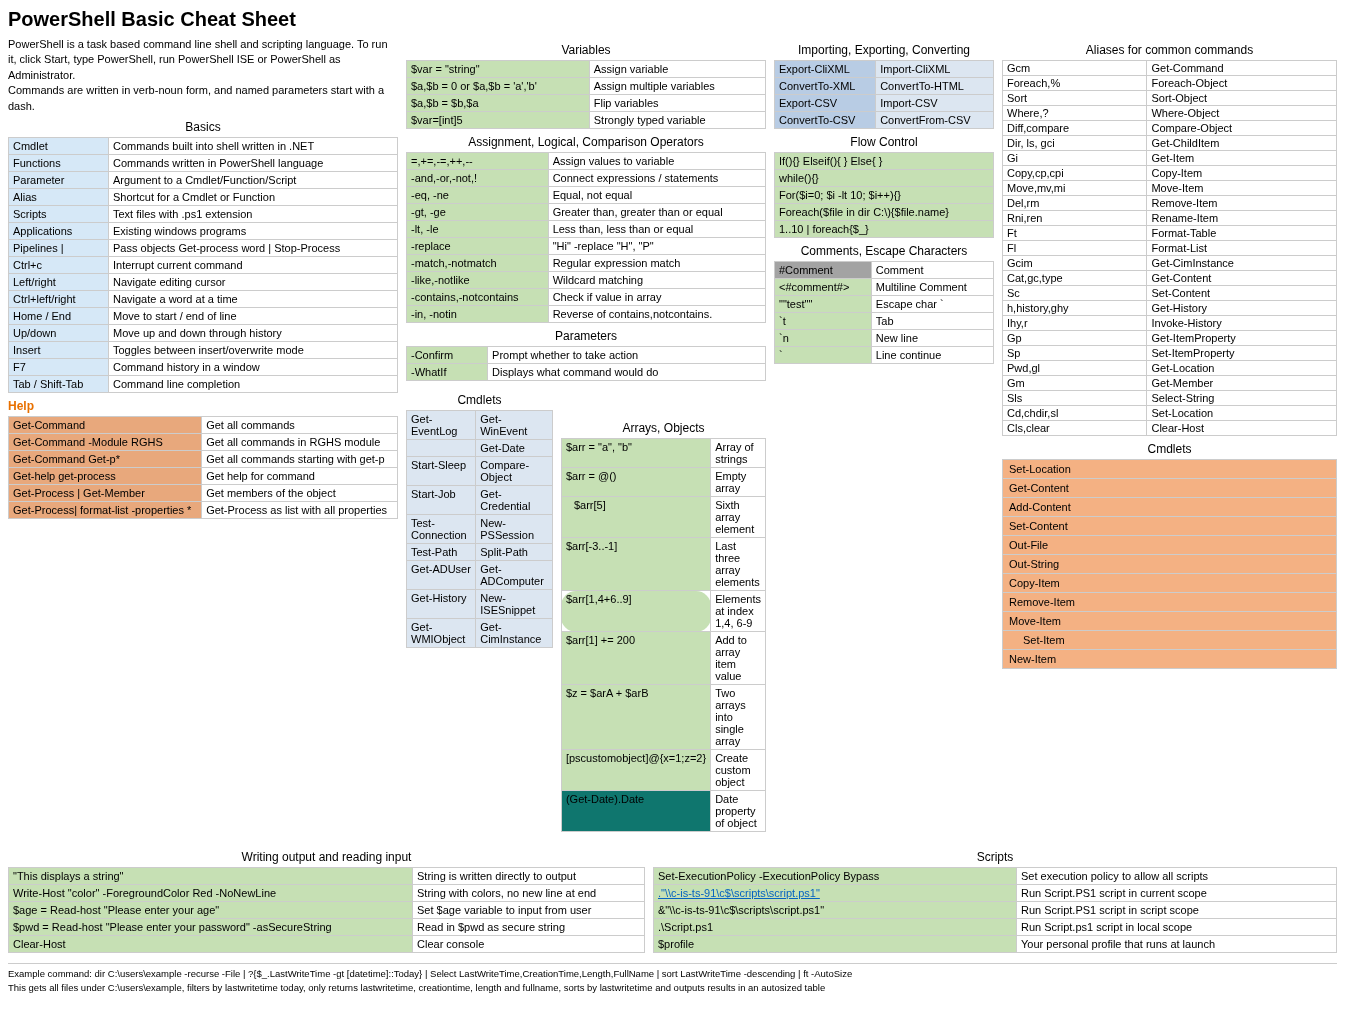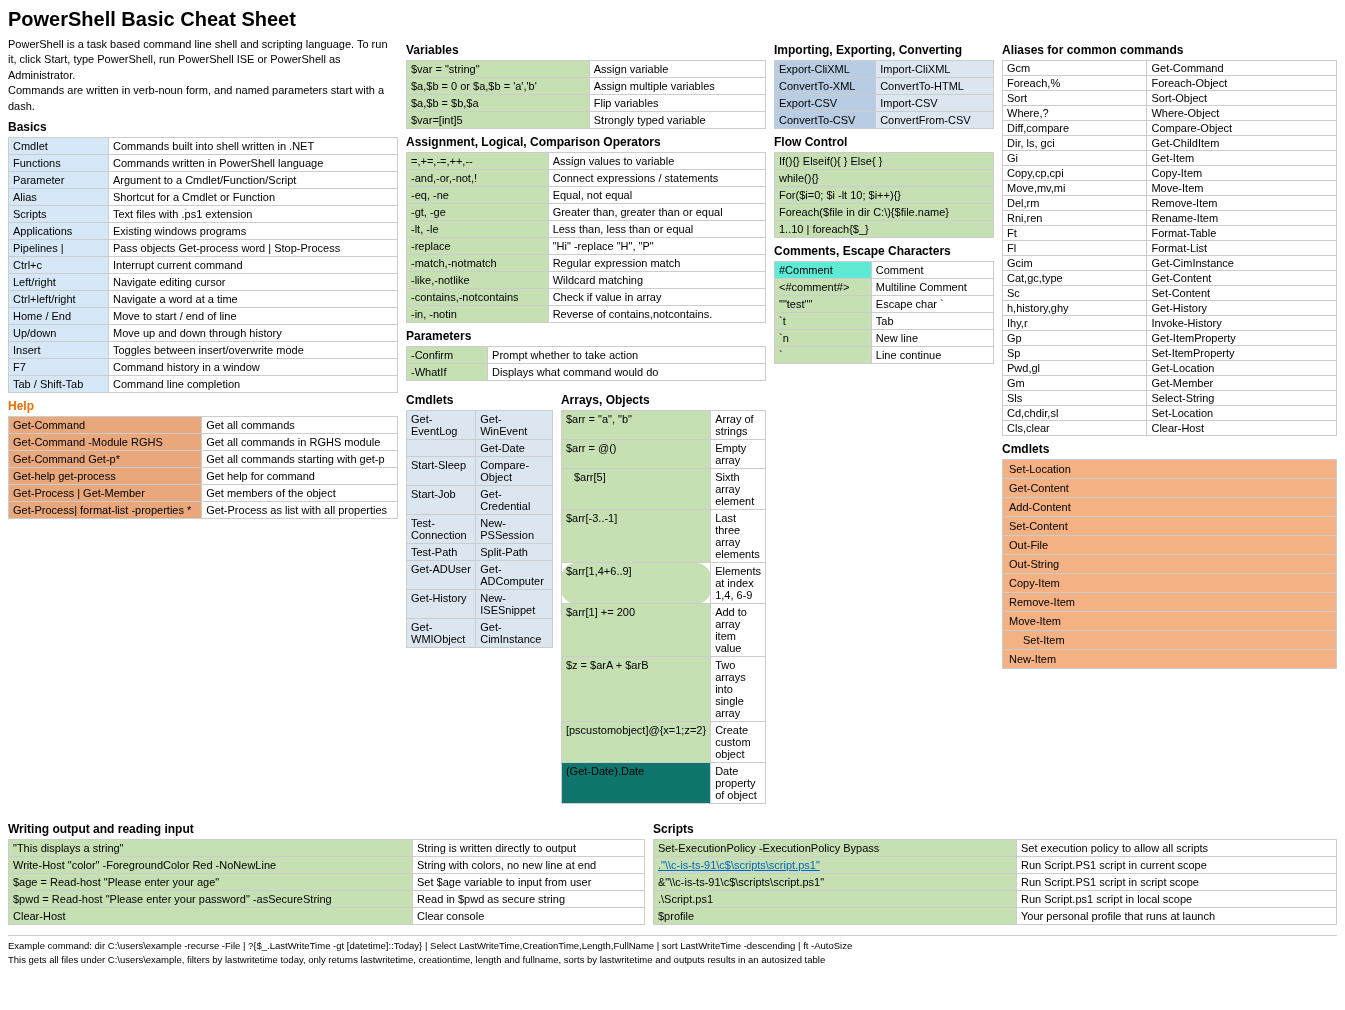--- a/index.html
+++ b/index.html
@@ -1,19 +1,19 @@
 <!DOCTYPE html>
 <html><head>
   <meta charset="utf-8">
   <style>
     * { box-sizing: border-box; margin: 0; padding: 0; }
     body { font-family: Arial, sans-serif; font-size: 11px; background: #fff; color: #000; padding: 8px; width: 1345px; }
     
     h1 { font-size: 20px; font-weight: bold; color: #000; margin-bottom: 6px; }
-    h2 { font-size: 12px; font-weight: bold; margin: 6px 0 3px 0; }
+    h2 { font-size: 12px; font-weight: normal; margin: 6px 0 3px 0; text-align: center; }
     
     .main-layout { display: flex; gap: 8px; width: 100%; }
     .col1 { width: 390px; flex-shrink: 0; }
     .col2 { width: 360px; flex-shrink: 0; }
     .col3 { width: 220px; flex-shrink: 0; }
     .col-right { flex: 1; }
 
     table { border-collapse: collapse; width: 100%; margin-bottom: 6px; }
     td, th { border: 1px solid #ccc; padding: 2px 4px; vertical-align: top; }
     
@@ -302,21 +302,21 @@
                 <td style="background: rgb(220, 230, 241);">Get-History</td>
                 <td style="background: rgb(220, 230, 241);">New-ISESnippet</td>
               </tr>
               <tr>
                 <td style="background: rgb(220, 230, 241);">Get-WMIObject</td>
                 <td style="background: rgb(220, 230, 241);">Get-CimInstance</td>
               </tr>
             </tbody>
         </table>
       </div>
-      <div style="flex:1;">
+      <div style="flex:1;margin-top:28px;">
         <h2>Arrays, Objects</h2>
         <table class="arrays-table">
           <tbody id="arrays-tbody">
               <tr>
                 <td style="background: rgb(198, 224, 180);">$arr = "a", "b"</td>
                 <td style="background: rgb(255, 255, 255);">Array of strings</td>
               </tr>
               <tr>
                 <td style="background: rgb(198, 224, 180);">$arr = @()</td>
                 <td style="background: rgb(255, 255, 255);">Empty array</td>
@@ -396,21 +396,21 @@
           <tr>
             <td style="background: rgb(198, 224, 180);">1..10 | foreach{$_}</td>
           </tr>
         </tbody>
     </table>
 
     <h2>Comments, Escape Characters</h2>
     <table class="comments-table">
       <tbody id="comments-tbody">
           <tr>
-            <td style="background: #5eead4; margin-left: 22px;">#Comment</td>
+            <td style="background: #a3a3a3; margin-left: 22px;">#Comment</td>
             <td style="background: rgb(255, 255, 255);">Comment</td>
           </tr>
           <tr>
             <td style="background: rgb(198, 224, 180);">&lt;#comment#&gt;</td>
             <td style="background: rgb(255, 255, 255);">Multiline Comment</td>
           </tr>
           <tr>
             <td style="background: rgb(198, 224, 180);">""test""</td>
             <td style="background: rgb(255, 255, 255);">Escape char `</td>
           </tr>

